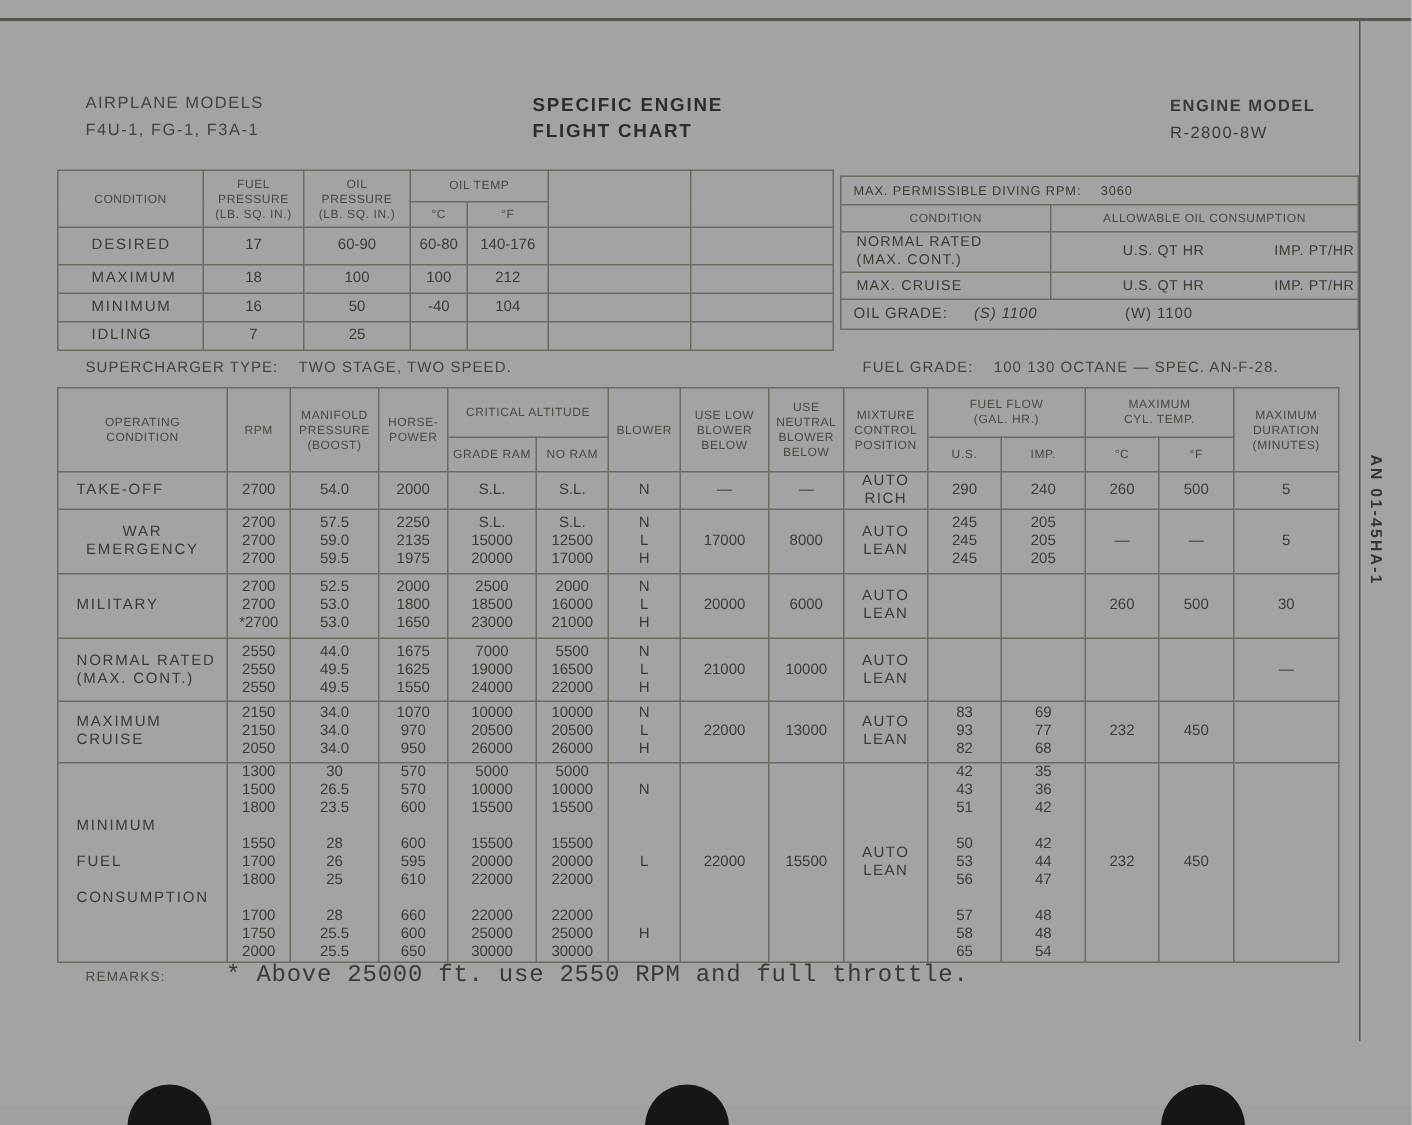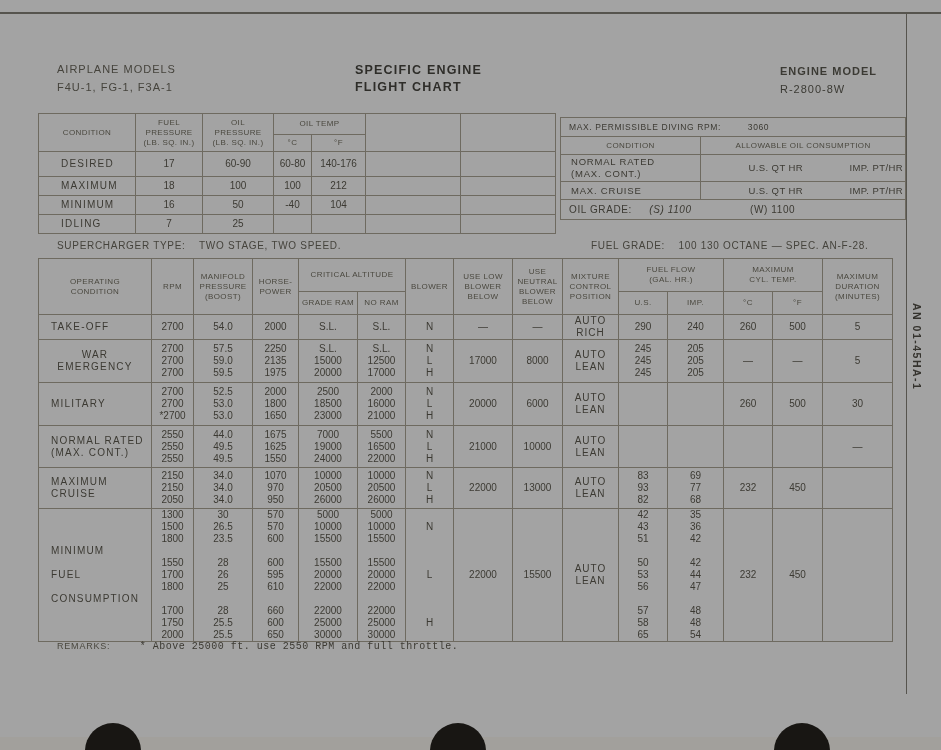--- a/index.html
+++ b/index.html
@@ -37,44 +37,44 @@
   .oil { left:560px; top:117px; width:345px; }
   .oil .full { text-align:left; padding-left:8px; font-size:8.5px; letter-spacing:.6px; }
   .oil .o-diving td { height:18px; }
   .oil .o-head th { height:17px; }
   .oil .o-r1 td { height:26px; }
   .oil .o-r2 td, .oil .o-r3 td { height:17px; }
   .oil .o-grade td { height:19px; }
   .oil td.ocond { text-align:left; padding-left:10px; font-size:9.5px; letter-spacing:.8px; line-height:12px; }
   .oil td.ocons { font-size:9.5px; }
   .oil td.ocons .half { display:inline-block; width:49%; text-align:right; letter-spacing:.4px; white-space:nowrap; }
-  .oil .val { margin-left:24px; }
+  .oil .val { margin-left:10px; }
   .oil .gs { margin-left:14px;font-style:italic; } .oil .gw { margin-left:55px; }
 
   
   .super-line { position:absolute; left:57px; top:240px; font-size:10px; letter-spacing:.7px; color:#45433c; }
-  .fuelgrade-line { position:absolute; left:575px; top:240px; font-size:10px; letter-spacing:.7px; color:#45433c;margin-left:16px; }
+  .fuelgrade-line { position:absolute; left:575px; top:240px; font-size:10px; letter-spacing:.7px; color:#45433c; }
   .super-line .v, .fuelgrade-line .v { margin-left:10px; }
 
   
   .flight { left:38px; top:258px; width:854px; }
   .flight thead tr.t1 th { height:32px; }
   .flight thead tr.t2 th { height:22px; }
   .flight td.name { text-align:left; padding-left:12px; letter-spacing:1.2px; }
   .flight td.mix { letter-spacing:1px; }
   .flight tr.rw21 td { height:21px; }
   .flight tr.rw42 td { height:42px; }
   .flight tr.rw41 td { height:41px; }
   .flight tr.rw40 td { height:40px; }
   .flight tr.rw132 td { height:132px; }
 
   
   .remarks { position:absolute; left:57px; top:641px; font-size:9px; letter-spacing:.8px; color:#4a483f; }
-  .remarks .txt { font-family:"Liberation Mono","DejaVu Sans Mono",monospace; font-size:10px;
-                  letter-spacing:.5px; color:#3c3a33; margin-left:26px; }
+  .remarks .txt { font-family:"Liberation Mono","DejaVu Sans Mono",monospace; font-size:16px;
+                  letter-spacing:.5px; color:#3c3a33; margin-left:37px; }
 
   
   .margin-vline { position:absolute; left:906px; top:12px; width:1px; height:682px; background:#56544e; }
   .doc-number { position:absolute; left:911px; top:303px; height:140px;
                 writing-mode:vertical-rl; font-size:10.5px; font-weight:bold; letter-spacing:1.5px; color:#35332e; }
 
   
   .bottom-strip { position:absolute; left:0; top:737px; width:941px; height:13px; background:#a2a09c; }
   .hole { position:absolute; width:56px; height:56px; border-radius:50%; background:#181613; top:723px; }
   .hole1 { left:85px; } .hole2 { left:430px; } .hole3 { left:774px; }

